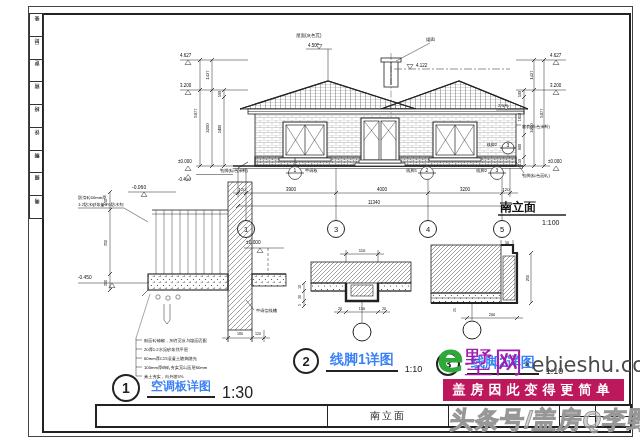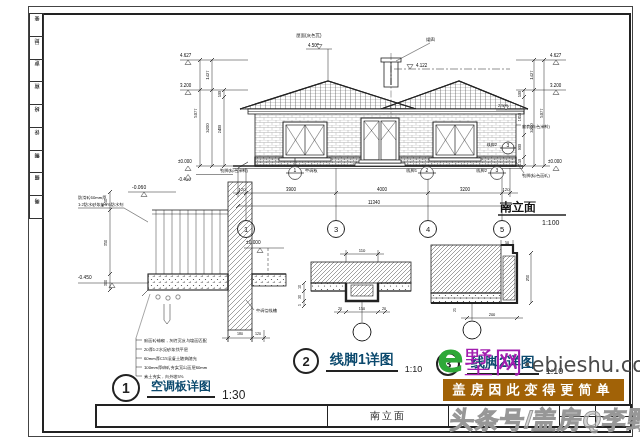--- a/index.html
+++ b/index.html
@@ -11,40 +11,40 @@
   #inner-border{left:42px;top:13px;width:585px;height:416px;border:2px solid #222;}
   
   #strip{left:29px;top:13px;width:13px;height:204px;border:1px solid #333;display:flex;flex-direction:column;}
   #strip .cell{flex:1;border-bottom:1px solid #333;display:flex;align-items:center;justify-content:center;overflow:hidden;}
   #strip .cell:last-child{border-bottom:none;}
   #strip .vtxt{writing-mode:vertical-rl;font-size:5px;letter-spacing:1px;color:#222;transform:rotate(180deg);}
   
   .fig-title{display:flex;align-items:center;gap:7px;}
   .fig-num{border:2px solid #222;border-radius:50%;display:flex;align-items:center;justify-content:center;
            font-weight:bold;color:#222;background:#fff;}
-  .fig-name{font-weight:bold;color:#0c4a6e;border-bottom:2px solid #222;padding:0 4px 1px 4px;white-space:nowrap;text-align:right;}
+  .fig-name{font-weight:bold;color:#3b82f6;border-bottom:2px solid #222;padding:0 4px 1px 4px;white-space:nowrap;text-align:right;}
   .fig-scale{color:#222;align-self:flex-end;}
   
   #titleblock{left:95px;top:404px;width:533px;height:20px;border:2px solid #222;background:#fff;display:flex;}
   #tb-left{width:230px;border-right:1px solid #222;}
   #tb-name{width:120px;border-right:1px solid #222;display:flex;align-items:center;justify-content:center;
            font-size:10px;letter-spacing:2px;color:#222;}
   #tb-mid{flex:1;border-right:1px solid #222;}
   #tb-grid{width:70px;display:flex;flex-direction:column;}
   #tb-grid .r{flex:1;display:flex;}
   #tb-grid .r:first-child{border-bottom:1px solid #222;}
   #tb-grid .c{flex:1;border-right:1px solid #222;}
   #tb-grid .c:last-child{border-right:none;}
   
   #wm-logo{left:437px;top:340px;display:flex;align-items:baseline;white-space:nowrap;z-index:6;}
   #wm-e{font-size:40px;font-weight:900;color:#2ea838;font-family:"DejaVu Sans",sans-serif;line-height:36px;}
   #wm-brand{font-size:29px;font-weight:400;color:#a21caf;letter-spacing:1px;}
   #wm-dot{font-size:22px;color:#555;font-weight:bold;}
   #wm-domain{font-size:21px;color:#4a4a4a;font-family:"DejaVu Sans",sans-serif;}
-  #wm-banner{left:443px;top:379px;width:181px;height:22px;background:#a16207;z-index:7;
+  #wm-banner{left:443px;top:379px;width:181px;height:22px;background:#be185d;z-index:7;
              display:flex;align-items:center;justify-content:center;}
   #wm-banner span{color:#fff;font-size:13px;font-weight:bold;letter-spacing:5px;white-space:nowrap;}
   #wm-tagline{left:450px;top:404px;z-index:8;font-size:24px;font-weight:900;white-space:nowrap;
               color:rgba(190,190,190,0.65);-webkit-text-stroke:1px #979797;transform:skewX(-8deg);
               letter-spacing:1px;}
   svg{overflow:visible;}
   text{fill:#111;stroke:none;font-family:"Liberation Sans",sans-serif;}
 </style>
 </head>
 <body>
@@ -326,21 +326,21 @@
       <text x="66" y="169" font-size="4.2">20厚1:2水泥砂浆找平层</text>
       <text x="66" y="178" font-size="4.2">60mm厚C15混凝土随捣随光</text>
       <text x="66" y="187" font-size="4.2">100mm厚碎砖夯实宽出面层60mm</text>
       <text x="66" y="196" font-size="4.2">素土夯实，向外坡5%</text>
     </g>
   </svg>
 
   <div class="abs fig-title" style="left:112px;top:374px">
     <span class="fig-num" style="width:24px;height:24px;font-size:14px">1</span>
     <span class="fig-name" style="font-size:12px">空调板详图</span>
-    <span class="fig-scale" style="font-size:12px">1:30</span>
+    <span class="fig-scale" style="font-size:16px">1:30</span>
   </div>
 
   <svg class="abs" style="left:296px;top:240px" width="128" height="104" viewBox="0 0 128 104">
     <defs>
       <pattern id="pHatch2" patternUnits="userSpaceOnUse" width="4" height="4">
         <path d="M0,4 L4,0" stroke="#444" stroke-width="0.5" fill="none"></path>
       </pattern>
       <pattern id="pDots2" patternUnits="userSpaceOnUse" width="6" height="6">
         <circle cx="1.5" cy="1.5" r="0.6" fill="#444"></circle>
           <circle cx="4.5" cy="4" r="0.6" fill="#444"></circle>

